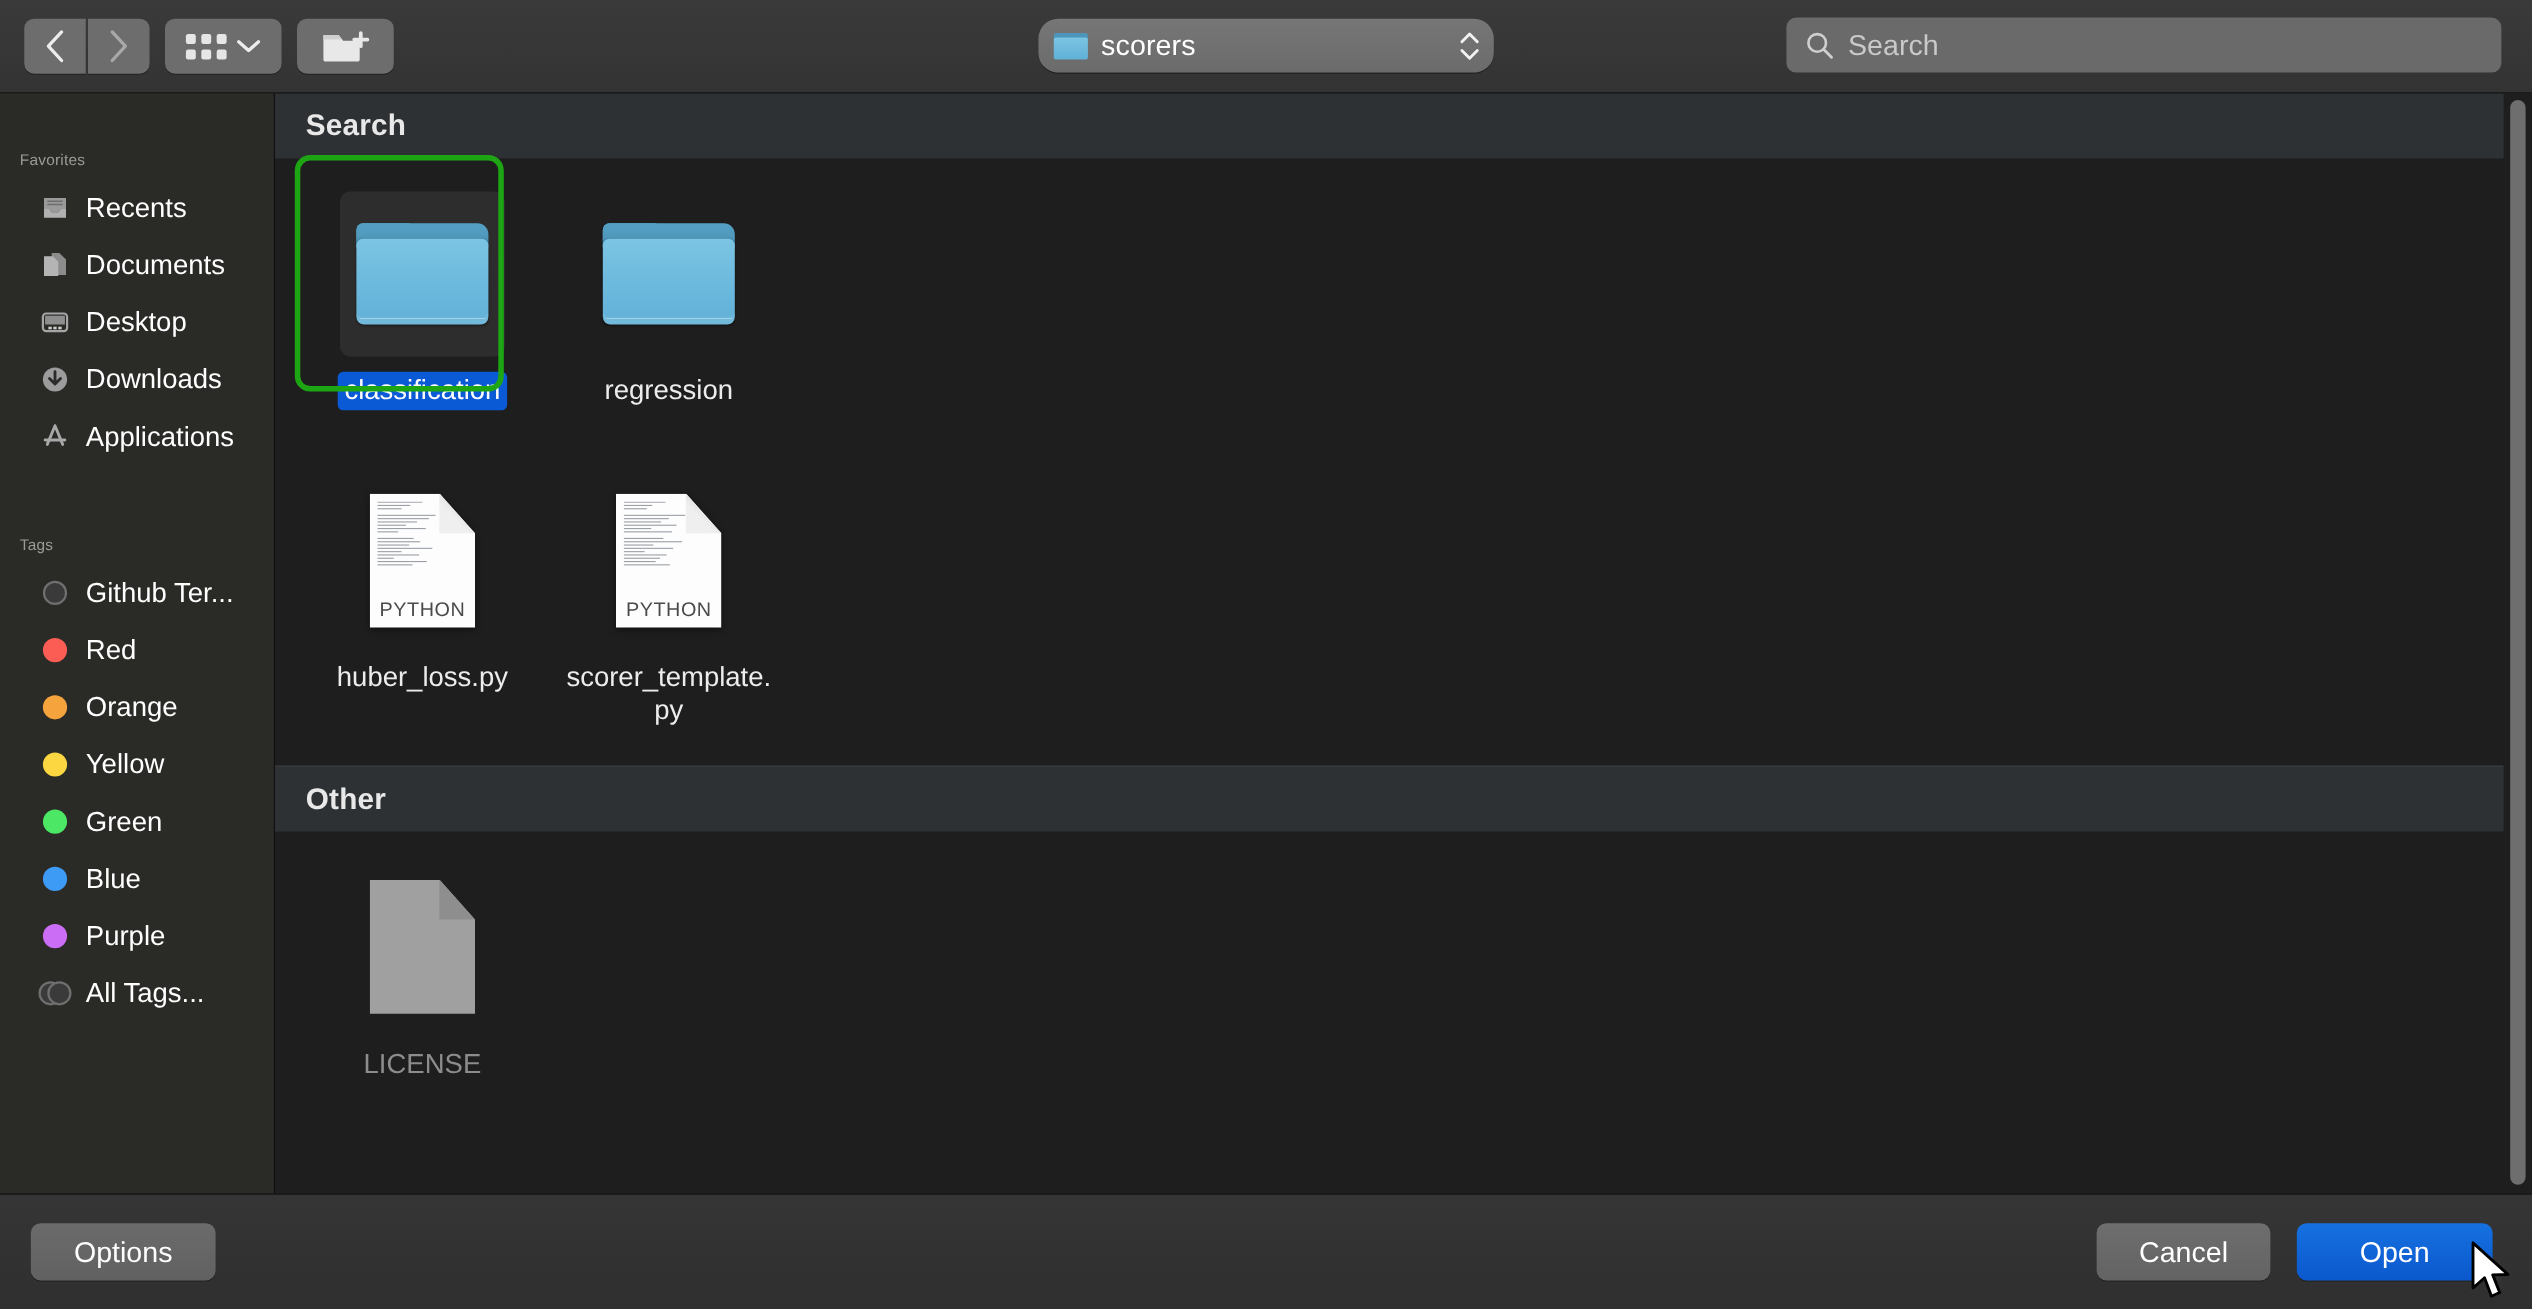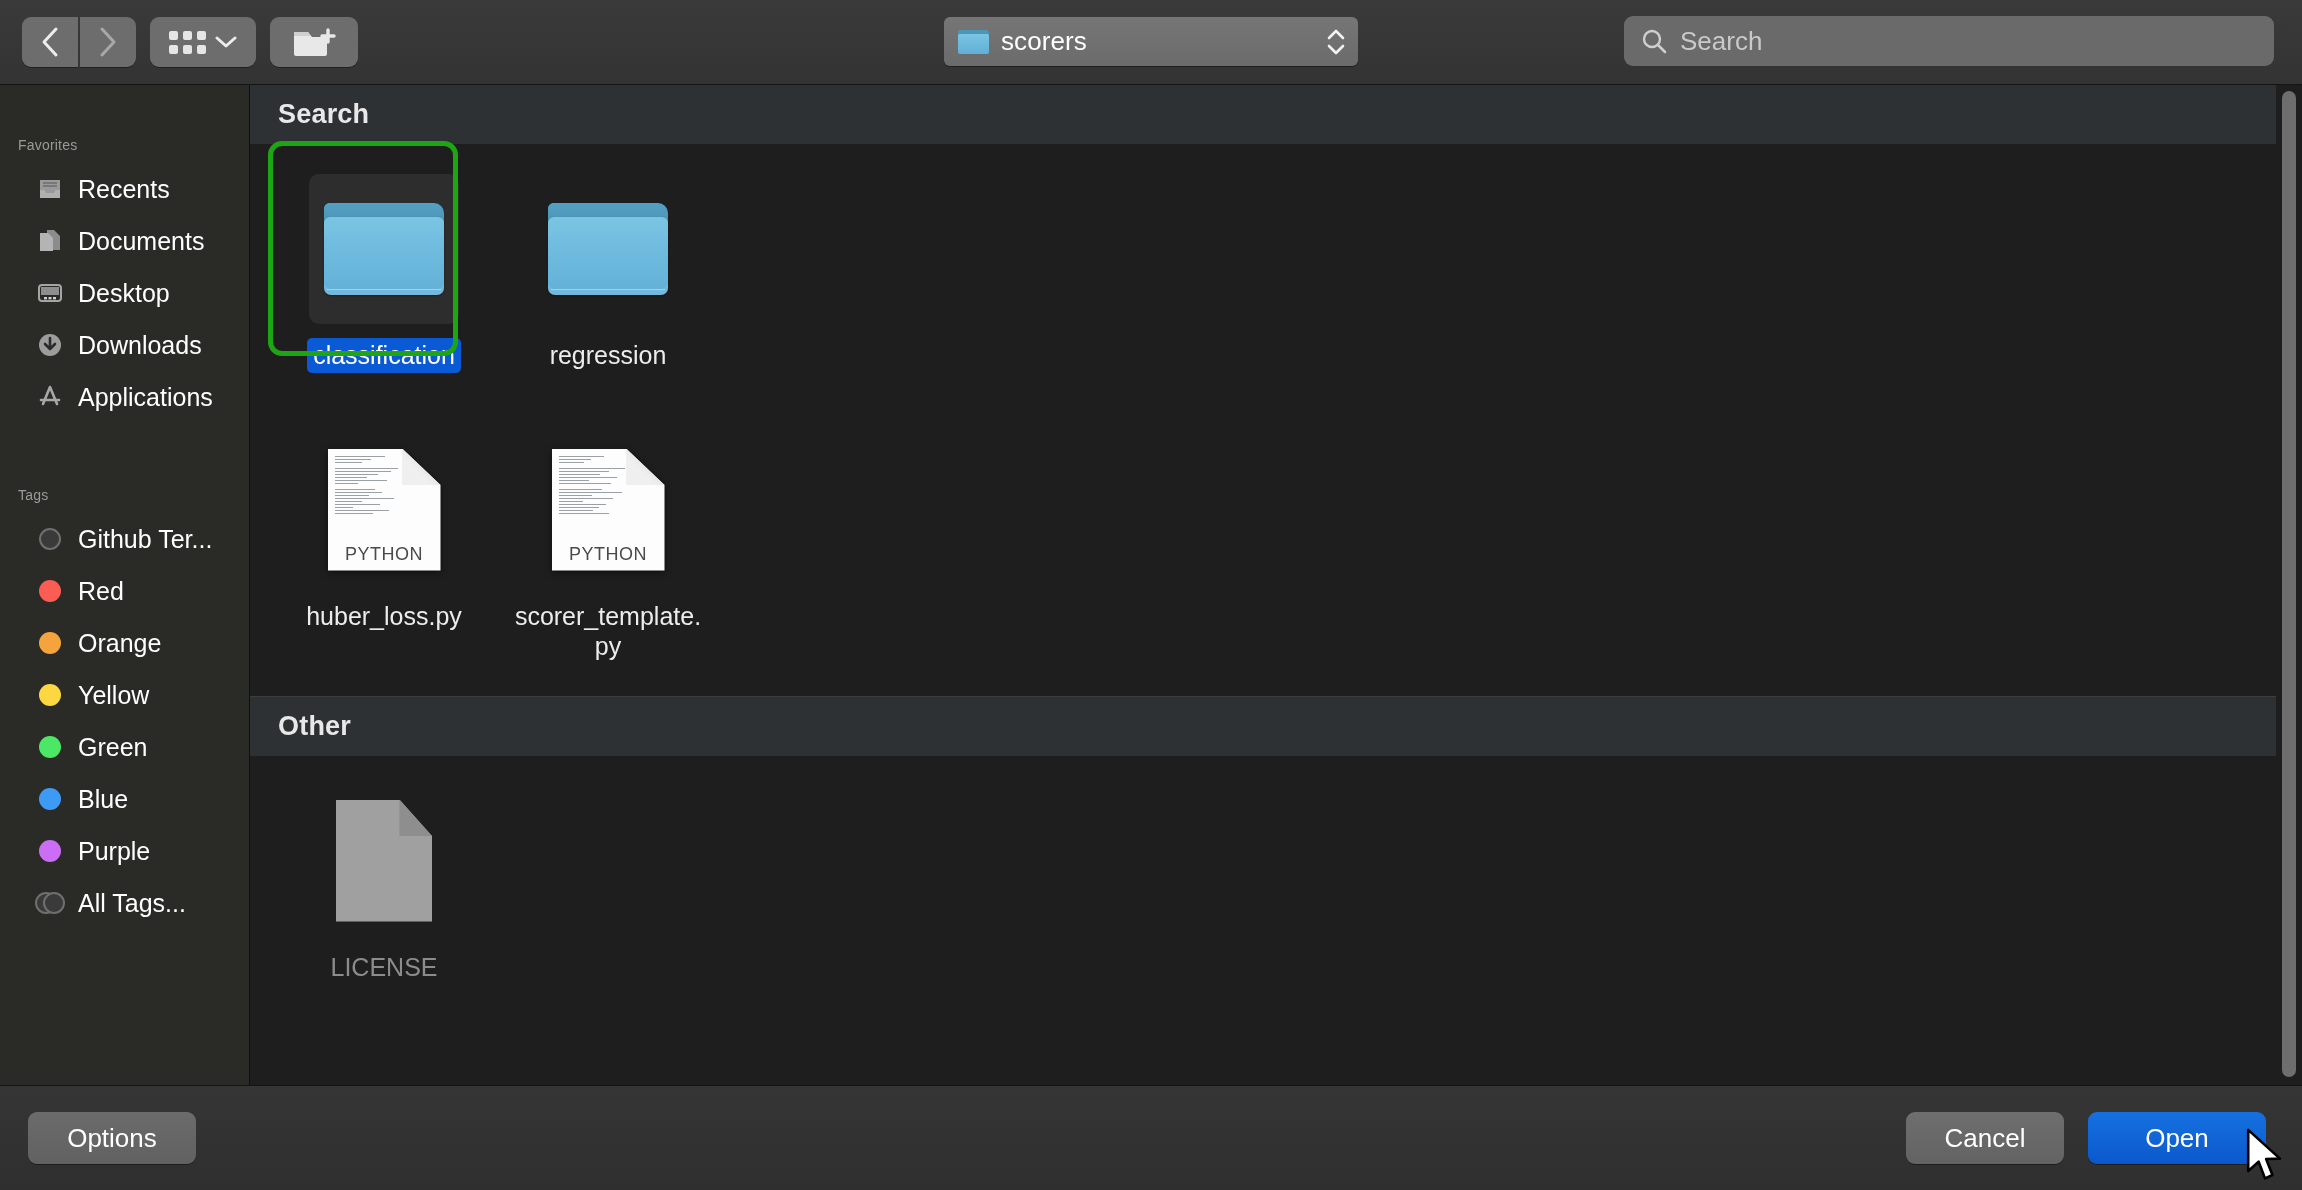--- a/index.html
+++ b/index.html
@@ -38,21 +38,21 @@
   .dots-grid { display:grid; grid-template-columns: repeat(3, 9px); grid-template-rows: repeat(2, 9px); gap: 5px; }
   .dots-grid i { display:block; width:9px; height:9px; border-radius:2px; background:#e6e6e6; }
 
   .path-wrap {
     position:absolute; left:50%; transform:translateX(-50%);
     top: 17px;
   }
   .path-pop {
     width: 414px; height: 49px;
     background: linear-gradient(to bottom, #767676 0%, #6b6b6b 100%);
-    border-radius: 6px;
+    border-radius: 18px;
     display:flex; align-items:center;
     padding: 0 12px 0 14px;
     box-shadow: 0 1px 0 rgba(0,0,0,.4);
   }
   .path-folder-ico { width: 31px; height: 24px; position:relative; flex:none; margin-right: 12px; }
   .path-label { color:#fff; font-size: 26px; font-weight: 400; letter-spacing:.1px; flex:1; white-space:nowrap; overflow:hidden; }
   .stepper { width: 20px; display:flex; flex-direction:column; align-items:center; justify-content:center; gap:4px; flex:none; }
 
   .search-wrap { position:absolute; right: 28px; top: 16px; }
   .search-field {
@@ -151,21 +151,21 @@
     box-shadow: inset 0 -6px 0 rgba(255,255,255,.10), 0 1px 2px rgba(0,0,0,.35);
   }
   .folder .front::after {
     content:""; position:absolute; left:3px; right:3px; bottom:5px; height:1px;
     background: rgba(255,255,255,.35);
   }
   .path-folder-ico .pf-back { position:absolute; left:0; top:0; width:100%; height:7px; background:#4d96b9; border-radius:2px 3px 0 0; }
   .path-folder-ico .pf-front { position:absolute; left:0; top:4px; width:100%; height:20px; background:linear-gradient(to bottom,#7cc4e3,#5fb0d7); border-radius:2px; }
 
   
-  .docicon { width: 113px; height: 122px; position:relative; filter: drop-shadow(0 2px 3px rgba(0,0,0,.5)); }
+  .docicon { width: 96px; height: 122px; position:relative; filter: drop-shadow(0 2px 3px rgba(0,0,0,.5)); }
   .docicon .page {
     position:absolute; inset:0;
     background:#fdfdfd;
     clip-path: polygon(0 0, 66% 0, 100% 30%, 100% 100%, 0 100%);
   }
   .docicon .fold {
     position:absolute; right:0; top:0; width: 34%; height: 30%;
     background: linear-gradient(225deg, #c9c9c9 0%, #efefef 60%);
     clip-path: polygon(0 0, 100% 100%, 0 100%);
   }

